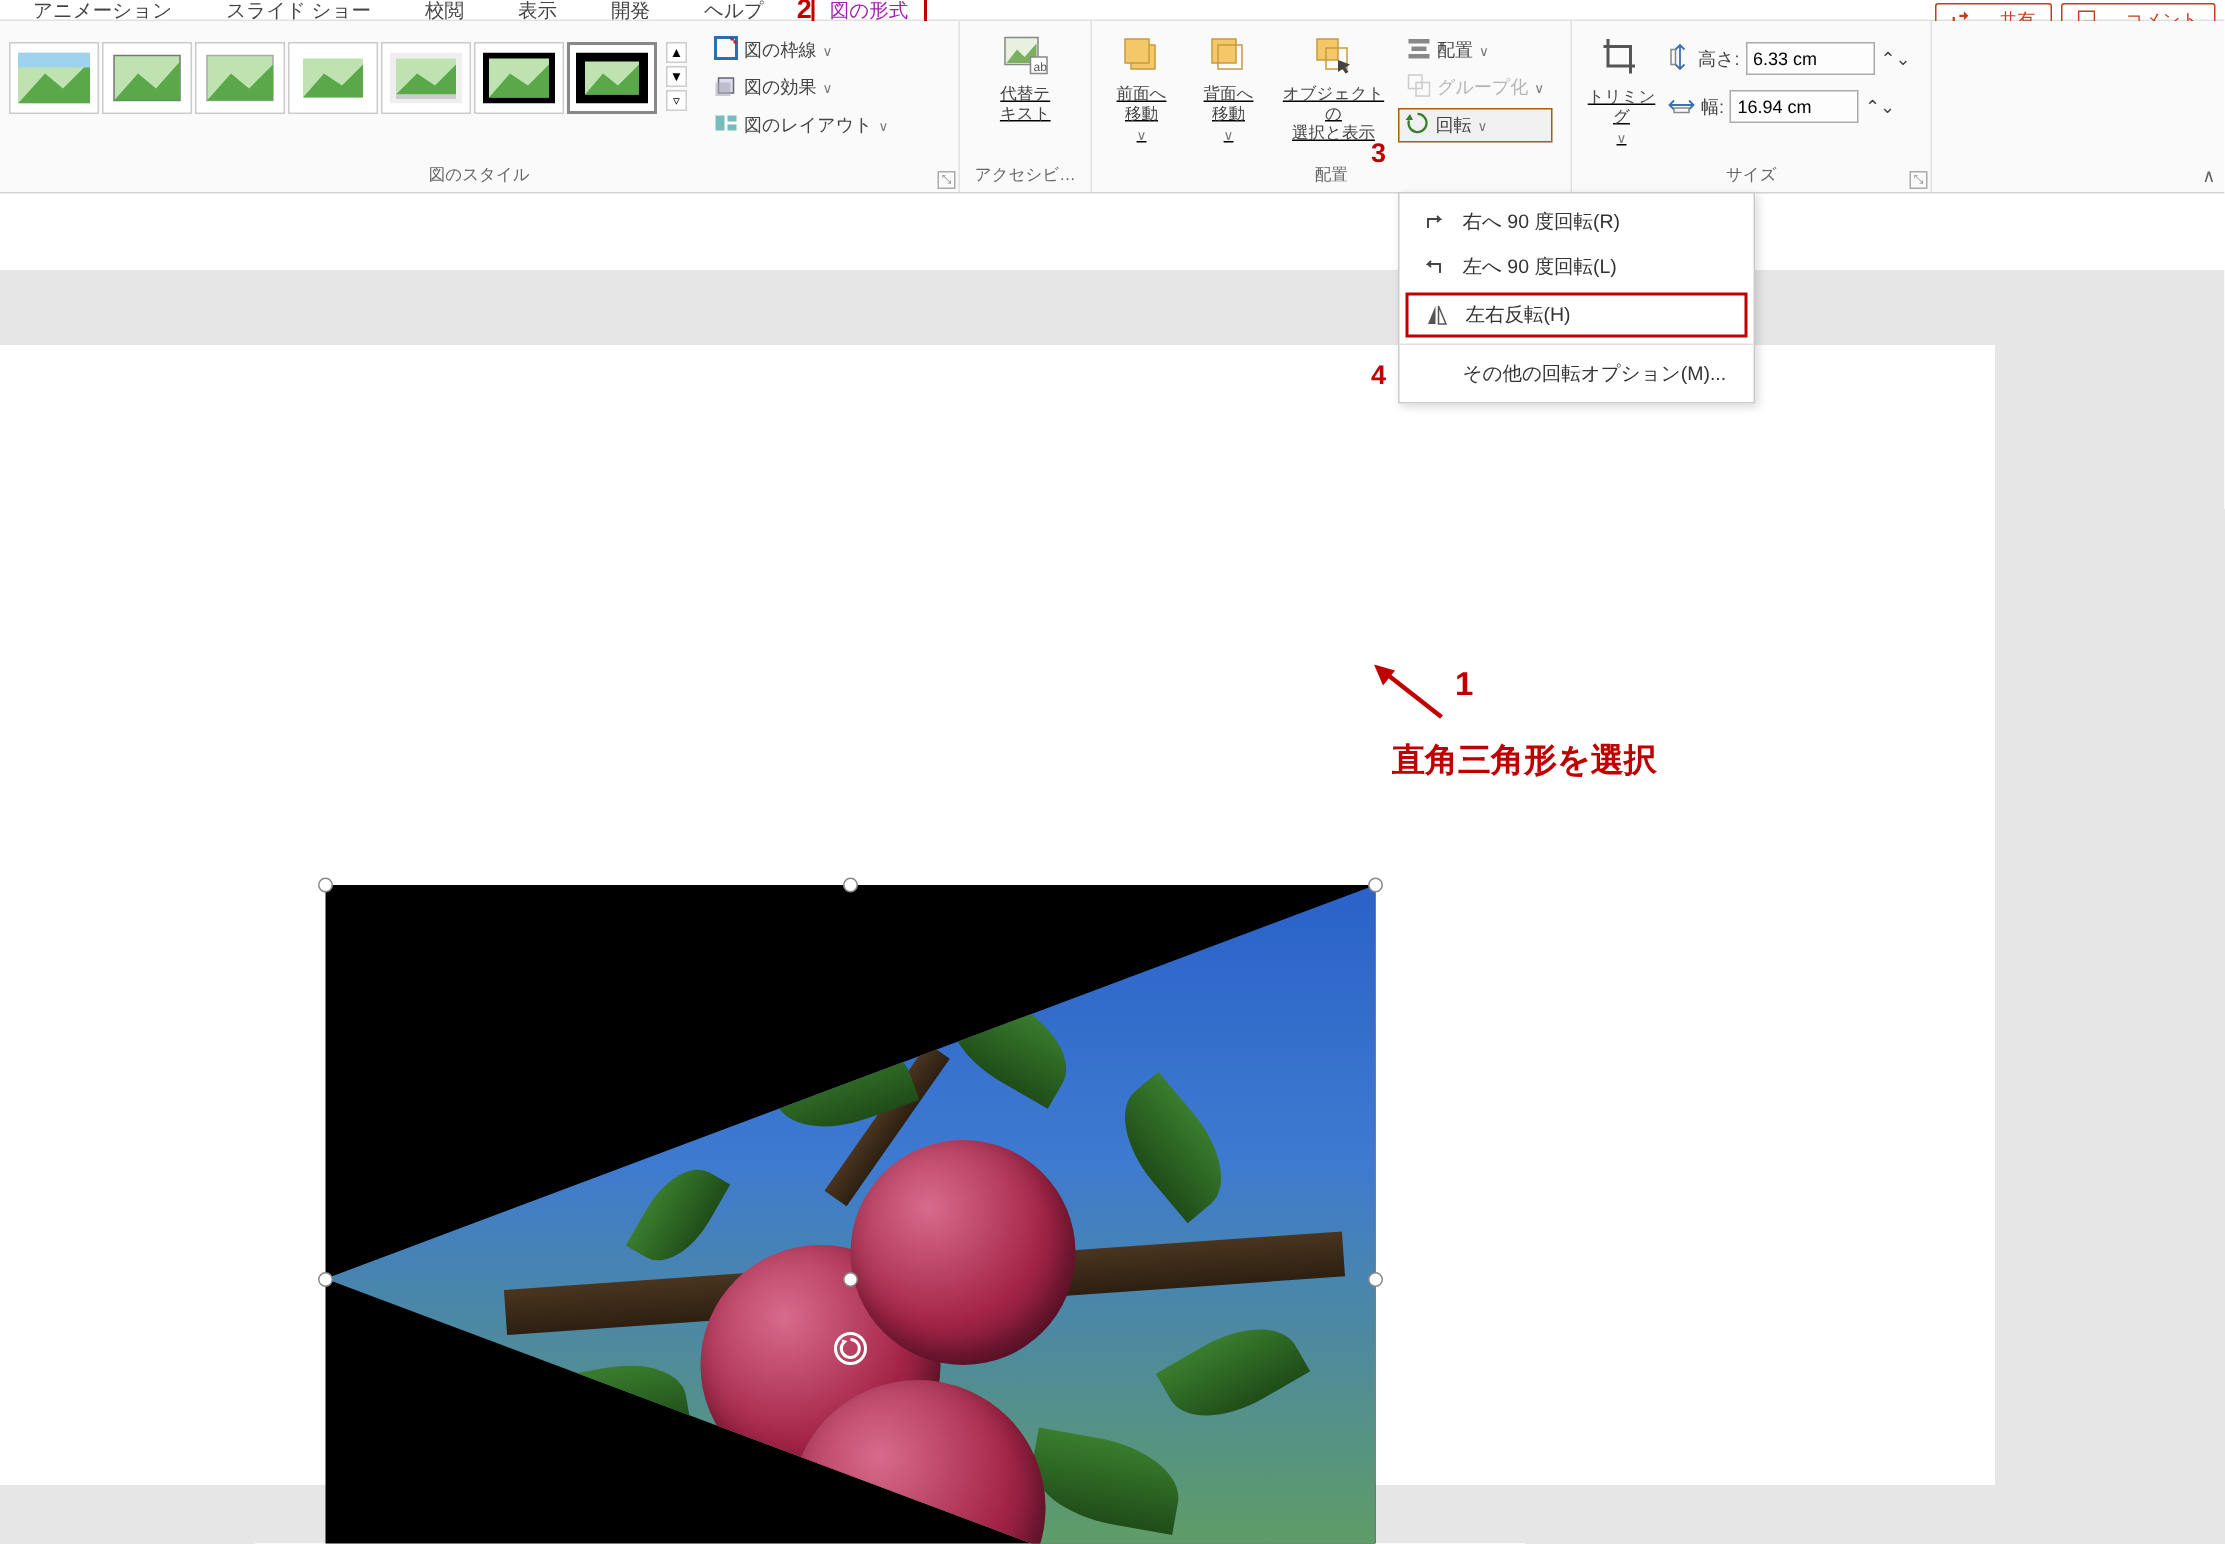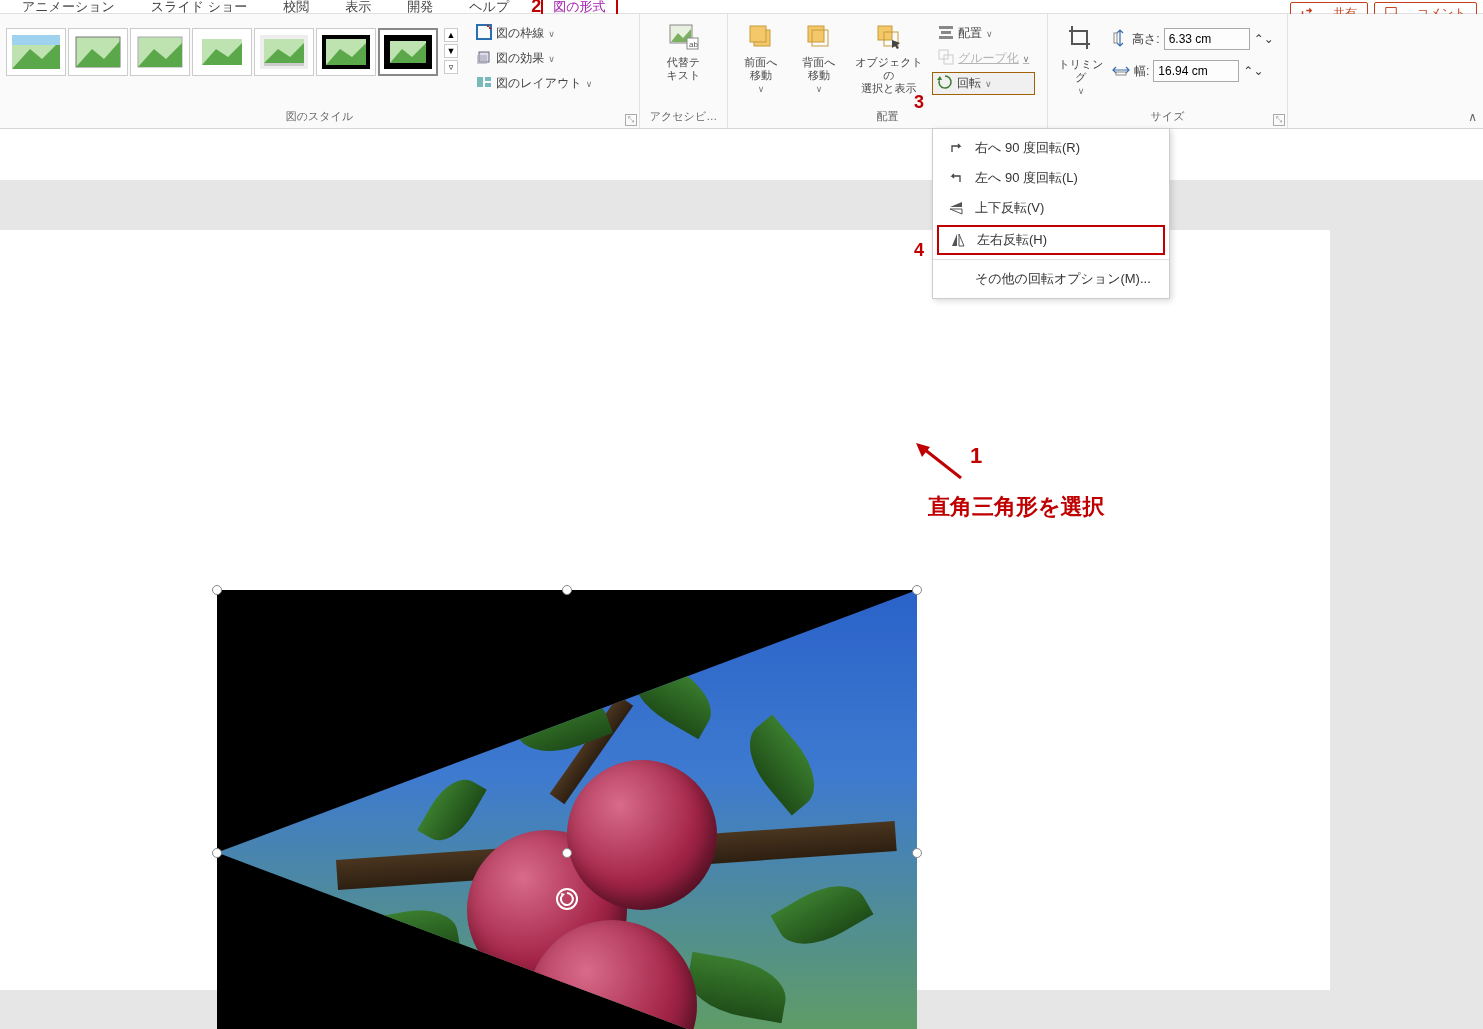--- a/index.html
+++ b/index.html
@@ -26,21 +26,21 @@
   .style-thumb.sel { border: 2px solid #888;}
   .style-thumb svg { display:block; }
   .gallery-scroll { display:flex; flex-direction:column; gap:2px; margin-left:2px; margin-top:10px;}
   .gallery-scroll .sbtn{ width:14px;height:14px;border:1px solid #ccc;font-size:9px;display:flex;align-items:center;justify-content:center;cursor:pointer;background:#fff;}
   .styles-group { width:640px; }
 
   .small-stack { display:flex; flex-direction:column; gap:2px; padding-top:4px; }
   .small-btn { display:flex; align-items:center; gap:4px; font-size:12px; color:#444; padding:2px 6px; cursor:pointer; white-space:nowrap;}
   .small-btn .chev{font-size:9px;color:#777;}
 
-  .big-btn { display:flex; flex-direction:column; align-items:center; justify-content:center; width:54px; gap:2px; cursor:pointer; padding-top:6px;}
+  .big-btn { display:flex; flex-direction:column; align-items:center; justify-content:center; width:54px; gap:2px; cursor:pointer; padding-top:6px;text-decoration:underline;}
   .big-btn .lbl{ font-size:11px; color:#444; text-align:center; line-height:1.2; }
   .big-btn .chev{font-size:9px;color:#777;}
 
   .rotate-btn { border:1px solid #a16207; padding:1px 4px; display:flex; align-items:center; gap:4px; font-size:12px; background:#f0f0f0;}
 
   
   .dropdown { position:absolute; left:932px; top:128px; width:238px; background:#fff; border:1px solid #ccc; box-shadow:2px 2px 6px rgba(0,0,0,0.15); z-index:50; padding:4px 0;}
   .dropdown .item{ display:flex; align-items:center; gap:10px; padding:6px 14px; font-size:13px; color:#333; cursor:pointer;}
   .dropdown .item.sel{ border:2px solid #c00000; margin:2px 4px; padding:4px 10px;}
   .dropdown .sep{ height:1px;background:#e0e0e0;margin:4px 0;}
@@ -245,21 +245,21 @@
       <div class="small-stack">
         <div class="small-btn">
           <span><svg width="16" height="16">
                 <rect x="1" y="2" width="14" height="3" fill="#888"></rect>
                 <rect x="3" y="7" width="10" height="3" fill="#888"></rect>
                 <rect x="1" y="12" width="14" height="3" fill="#888"></rect>
               </svg></span>
           <span>配置</span>
             <span class="chev">∨</span>
         </div>
-        <div class="small-btn" style="color:#b5b5b5;text-decoration:underline;">
+        <div class="small-btn" style="color:#b5b5b5;">
           <span><svg width="16" height="16">
                 <rect x="1" y="1" width="9" height="9" fill="none" stroke="#ccc"></rect>
                 <rect x="6" y="6" width="9" height="9" fill="none" stroke="#ccc"></rect>
               </svg></span>
           <span>グループ化</span>
             <span class="chev">∨</span>
         </div>
         <div class="small-btn rotate-btn">
           <span><svg width="16" height="16">
                 <path d="M8 2a6 6 0 1 1-5.7 4.2" fill="none" stroke="#3a7d2e" stroke-width="1.5"></path>
@@ -319,29 +319,20 @@
       </span>
     <span>右へ 90 度回転(R)</span>
   </div>
   <div class="item">
     <span class="ic">
         <svg width="16" height="16">
           <path d="M12 12V6H4l2-2M4 6l2 2" fill="none" stroke="#444" stroke-width="1.3"></path>
         </svg>
       </span>
     <span>左へ 90 度回転(L)</span>
-  </div>
-  <div class="item">
-    <span class="ic">
-        <svg width="16" height="16">
-          <polygon points="2,7 14,7 14,2" fill="#555"></polygon>
-          <polygon points="2,9 14,9 14,14" fill="none" stroke="#555"></polygon>
-        </svg>
-      </span>
-    <span>上下反転(V)</span>
   </div>
   <div class="item sel">
     <span class="ic">
         <svg width="16" height="16">
           <polygon points="7,2 7,14 2,14" fill="#555"></polygon>
           <polygon points="9,2 9,14 14,14" fill="none" stroke="#555"></polygon>
         </svg>
       </span>
     <span>左右反転(H)</span>
   </div>

